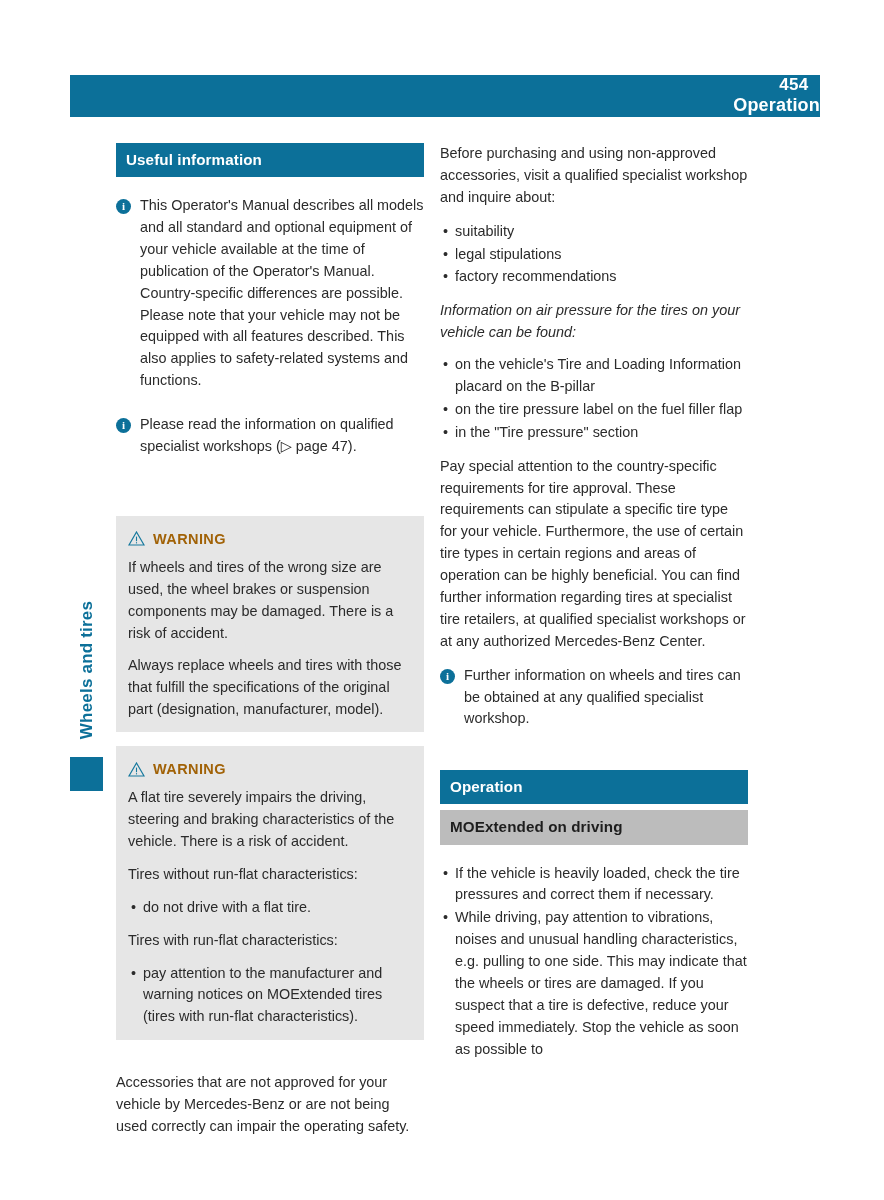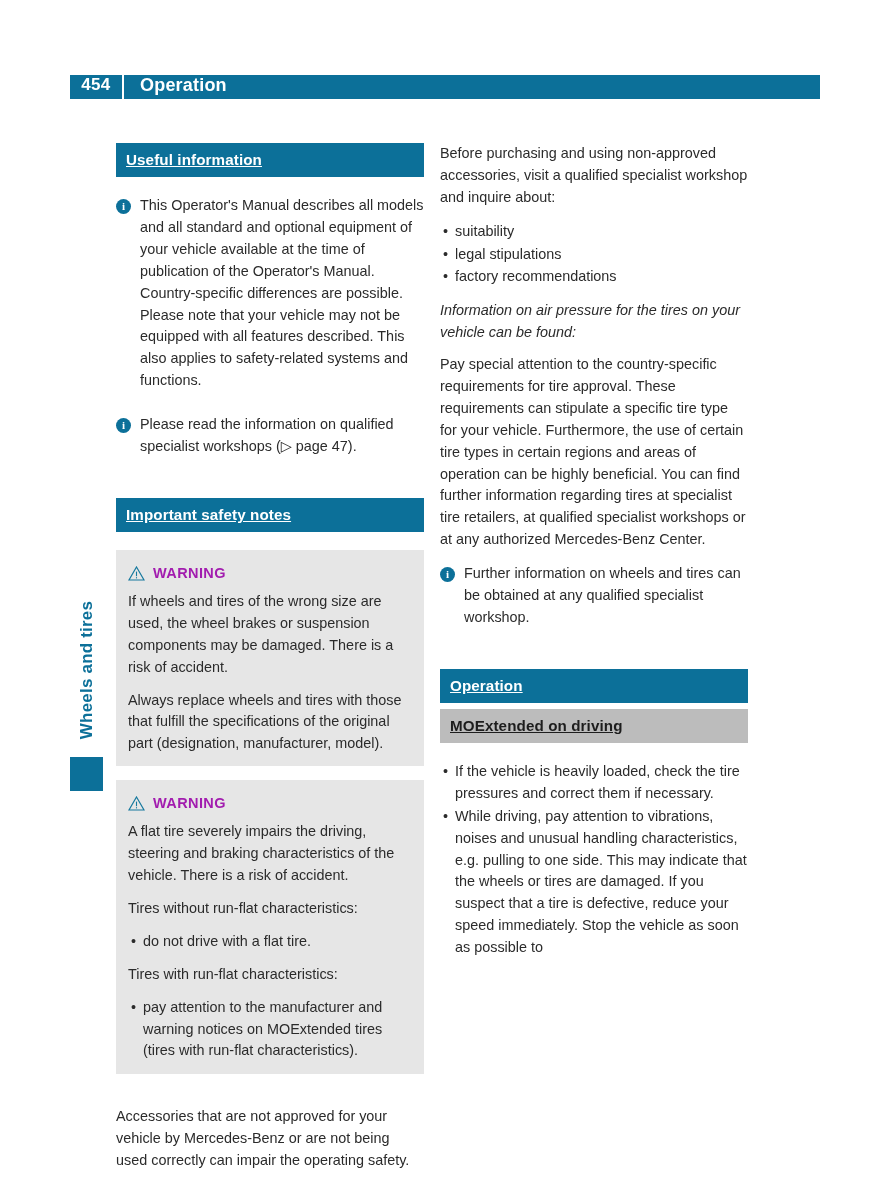--- a/index.html
+++ b/index.html
@@ -15,24 +15,25 @@
     color: #2b2b2b;
     overflow: hidden;
   }
 
   
   .page-header {
     position: absolute;
     left: 70px;
     top: 75px;
     width: 750px;
-    height: 24px;
+    height: 42px;
     background: #0c7099;
     display: flex;
-    align-items: flex-start;
+    align-items: flex-end;
+    flex-direction: column;
   }
   .page-number {
     width: 52px;
     text-align: center;
     color: #ffffff;
     font-size: 17px;
     font-weight: bold;
     letter-spacing: 0.3px;
   }
   .header-divider {
@@ -84,21 +85,20 @@
   .col-right { left: 440px; }
 
   
   .section-bar {
     background: #0c7099;
     color: #ffffff;
     font-size: 15.2px;
     font-weight: bold;
     padding: 5px 0 6px 10px;
     letter-spacing: 0.1px;
-    text-decoration: underline;
   }
   .section-bar.gray {
     background: #bcbcbc;
     color: #1d1d1d;
   }
 
   
   p {
     margin: 0 0 12px 0;
   }
@@ -138,21 +138,21 @@
     align-items: center;
     margin-bottom: 7px;
   }
   .warn-icon {
     width: 17px;
     height: 15px;
     margin-right: 8px;
     flex: 0 0 auto;
   }
   .warning-title {
-    color: #a21caf;
+    color: #a16207;
     font-size: 14.5px;
     font-weight: bold;
     letter-spacing: 0.4px;
     text-align: right;
   }
   .warning-box p { margin: 0 0 11px 0; }
   .warning-box p:last-child { margin-bottom: 0; }
 
   
   ul {
@@ -203,21 +203,20 @@
 
   <div class="spacer-sm"></div>
 
   <div class="note">
     <span class="info-icon">i</span>
     <span class="note-text">Please read the information on qualified specialist workshops (▷ page 47).</span>
   </div>
 
   <div class="spacer-lg"></div>
 
-  <div class="section-bar">Important safety notes</div>
   <div class="spacer-md"></div>
 
   <div class="warning-box">
     <div class="warning-head">
       <svg class="warn-icon" viewBox="0 0 17 15">
         <polygon points="8.5,1 16,14 1,14" fill="none" stroke="#17799e" stroke-width="1.2"></polygon>
         <rect x="7.95" y="5.6" width="1.1" height="4.6" fill="#17799e"></rect>
         <rect x="7.95" y="11.2" width="1.1" height="1.2" fill="#17799e"></rect>
       </svg>
       <span class="warning-title">WARNING</span>
@@ -257,20 +256,25 @@
 
   <ul>
     <li>suitability</li>
     <li>legal stipulations</li>
     <li>factory recommendations</li>
   </ul>
 
 
   <p class="tight">Information on air pressure for the tires on your vehicle can be found:</p>
 
+  <ul>
+    <li>on the vehicle's Tire and Loading Information placard on the B-pillar</li>
+    <li>on the tire pressure label on the fuel filler flap</li>
+    <li>in the "Tire pressure" section</li>
+  </ul>
 
   <p>Pay special attention to the country-specific requirements for tire approval. These requirements can stipulate a specific tire type for your vehicle. Furthermore, the use of certain tire types in certain regions and areas of operation can be highly beneficial. You can find further information regarding tires at specialist tire retailers, at qualified specialist workshops or at any authorized Mercedes-Benz Center.</p>
 
   <div class="note">
     <span class="info-icon">i</span>
     <span class="note-text">Further information on wheels and tires can be obtained at any qualified specialist workshop.</span>
   </div>
 
   <div class="spacer-lg"></div>
 

